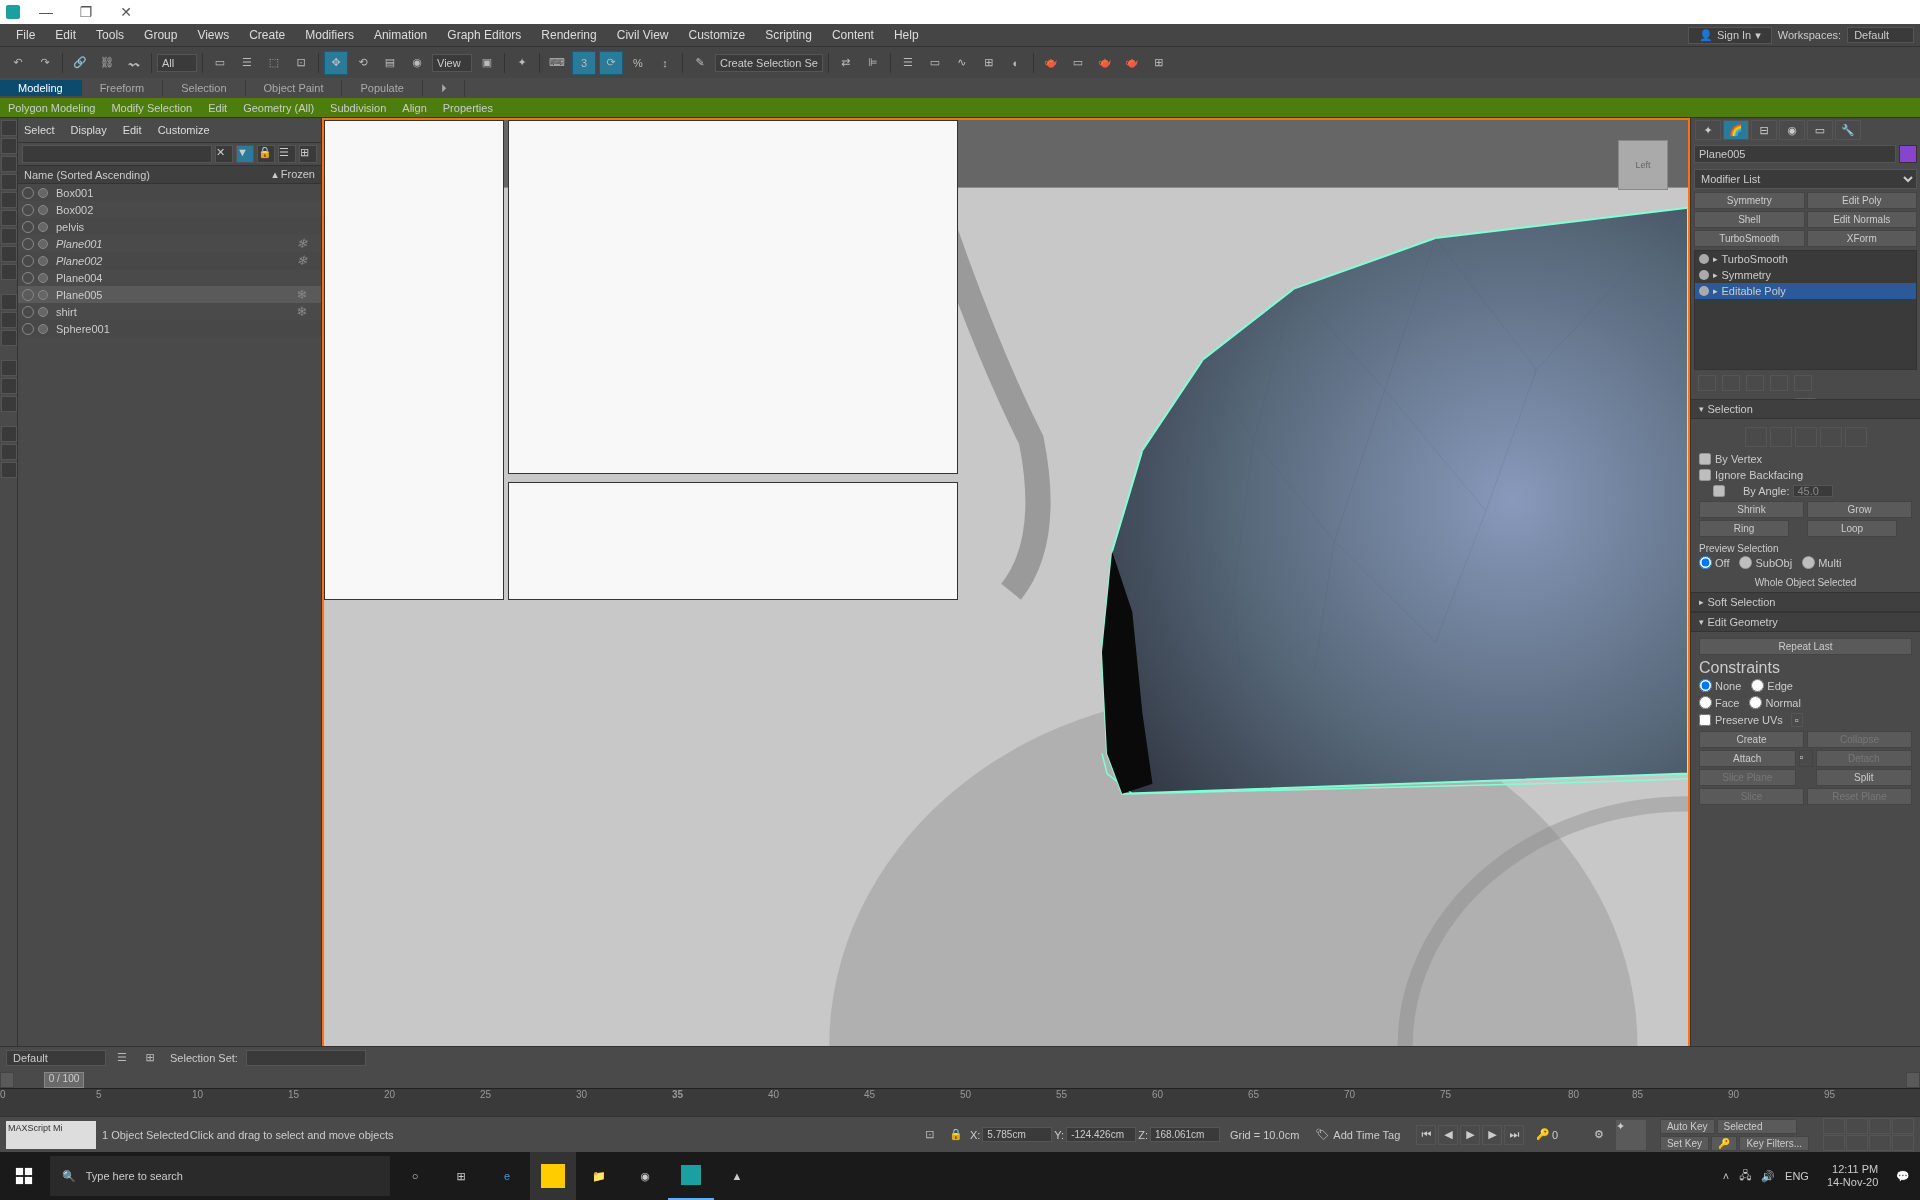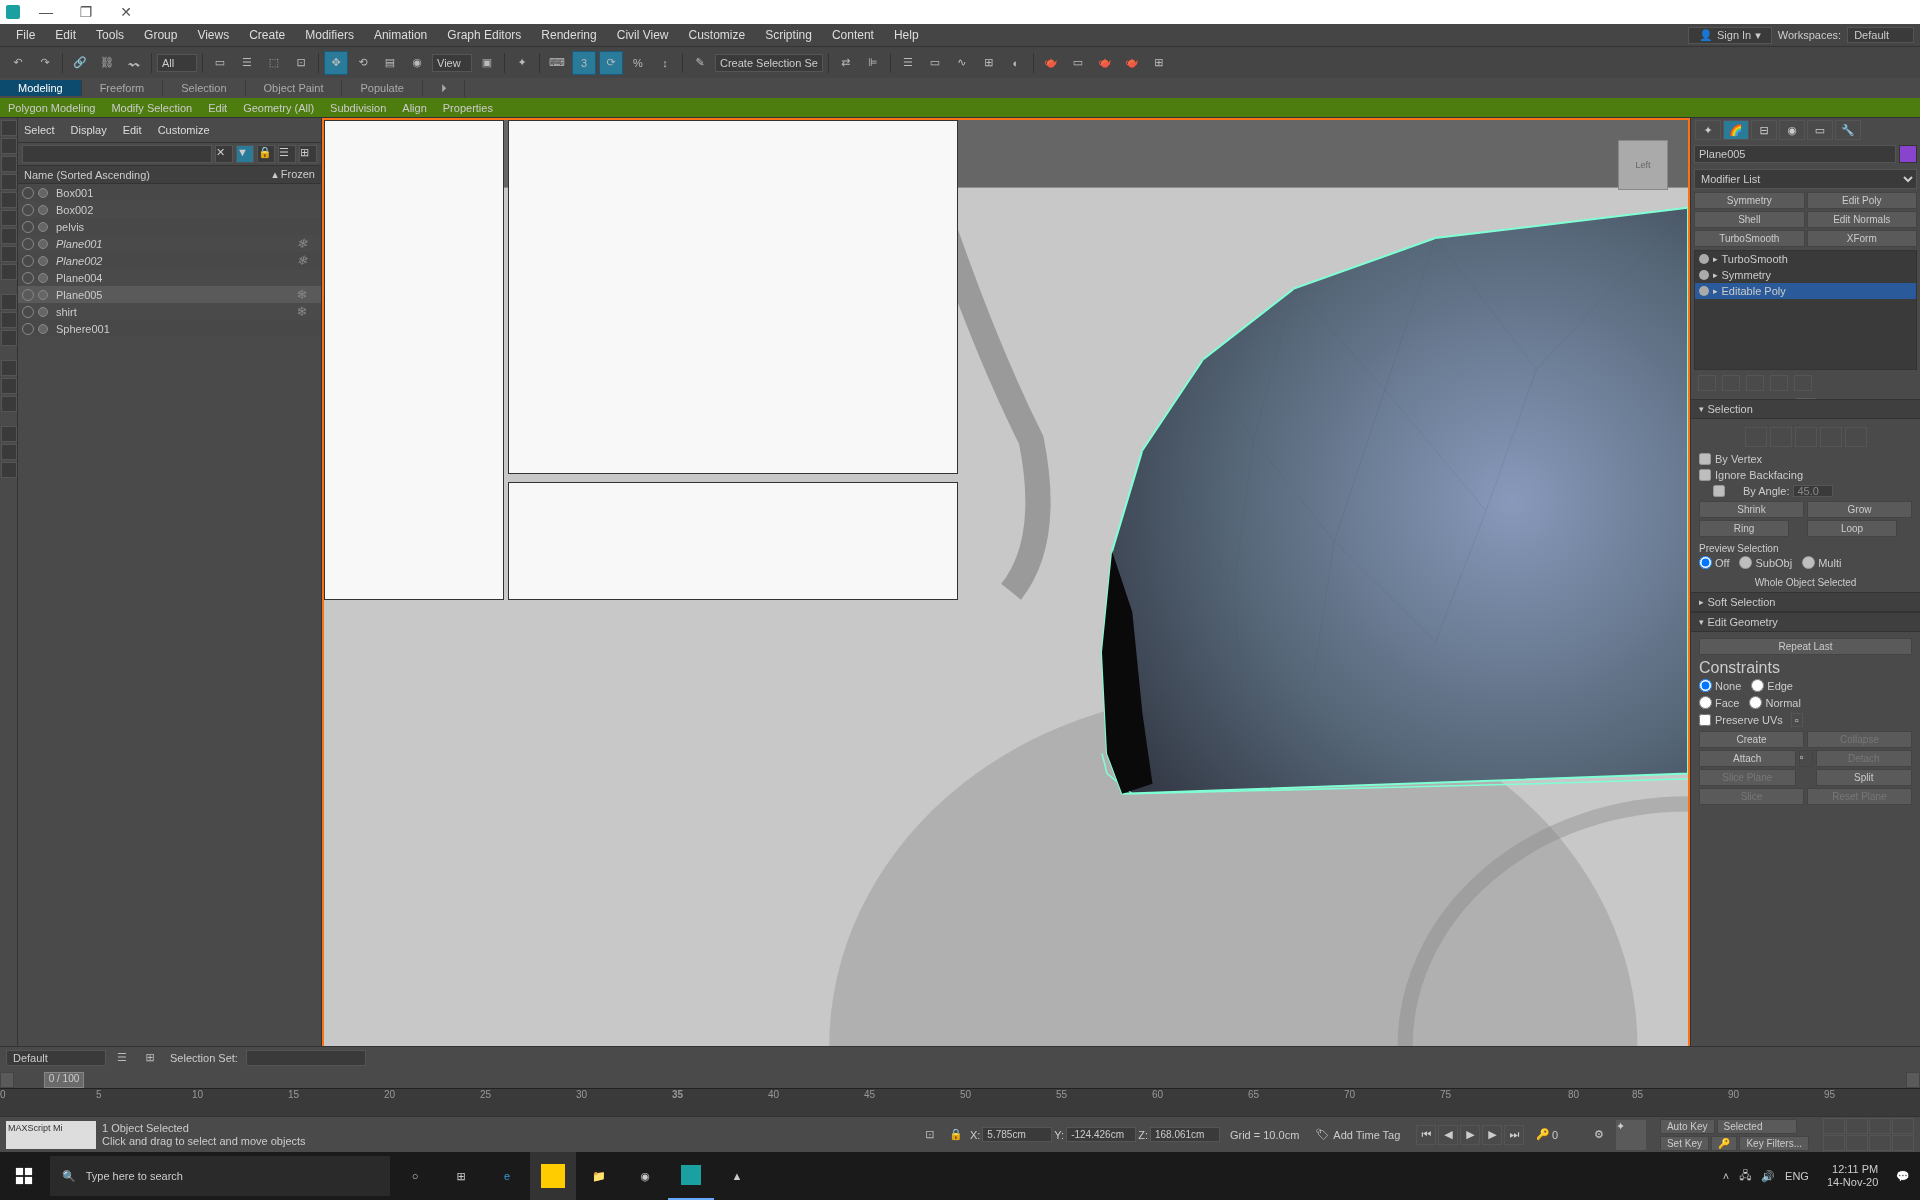--- a/index.html
+++ b/index.html
@@ -88,21 +88,21 @@
 .statbar .sellabel{padding:0 4px}
 .statbar input{background:#3a3a3a;border:1px solid #555;padding:1px 4px;width:120px;color:#ccc}
 .timeslider{position:absolute;left:0;right:0;bottom:112px;height:20px;background:#4a4a4a;display:flex;align-items:flex-end}
 .timeslider .tbtn2{width:14px;height:16px;background:#5a5a5a;border:1px solid #444}
 .timeslider .thumb{width:40px;height:16px;background:#6a6a6a;border:1px solid #888;text-align:center;font-size:10px;margin-left:30px}
 .timeline{position:absolute;left:0;right:0;bottom:84px;height:28px;background:#3a3a3a;border-top:1px solid #222}
 .timeline .ruler{height:100%;position:relative}
 .timeline .tick{position:absolute;top:0;font-size:10px;color:#999}
 .bottombar{position:absolute;left:0;right:0;bottom:48px;height:36px;background:#4a4a4a;border-top:1px solid #333;display:flex;align-items:center;padding:0 6px;gap:6px}
 .bottombar .mxs{width:90px;height:28px;background:#ddd;color:#333;padding:2px;font-size:9px}
-.bottombar .info{display:flex;flex-direction:column;gap:1px}
+.bottombar .info{display:flex;flex-direction:row;gap:1px}
 .bottombar .coords{margin-left:auto;display:flex;align-items:center;gap:2px}
 .bottombar .coords .cf{background:#3a3a3a;border:1px solid #555;padding:1px 4px;width:70px;font-size:10px}
 .bottombar .play{display:flex;gap:2px;margin-left:10px}
 .bottombar .play .pb{width:20px;height:20px;border:1px solid #555;display:flex;align-items:center;justify-content:center}
 .bottombar .keys{display:flex;gap:2px;margin-left:8px;flex-direction:column}
 .bottombar .keys .kr{display:flex;gap:2px}
 .bottombar .keys .kb{background:#5a5a5a;border:1px solid #444;padding:1px 6px;font-size:10px}
 .bottombar .navgrid{display:grid;grid-template-columns:repeat(4,22px);gap:1px;margin-left:8px}
 .bottombar .navgrid .nb{width:22px;height:16px;border:1px solid #555}
 .taskbar{position:absolute;left:0;right:0;bottom:0;height:48px;background:#1a1a1a;display:flex;align-items:center;padding:0}

